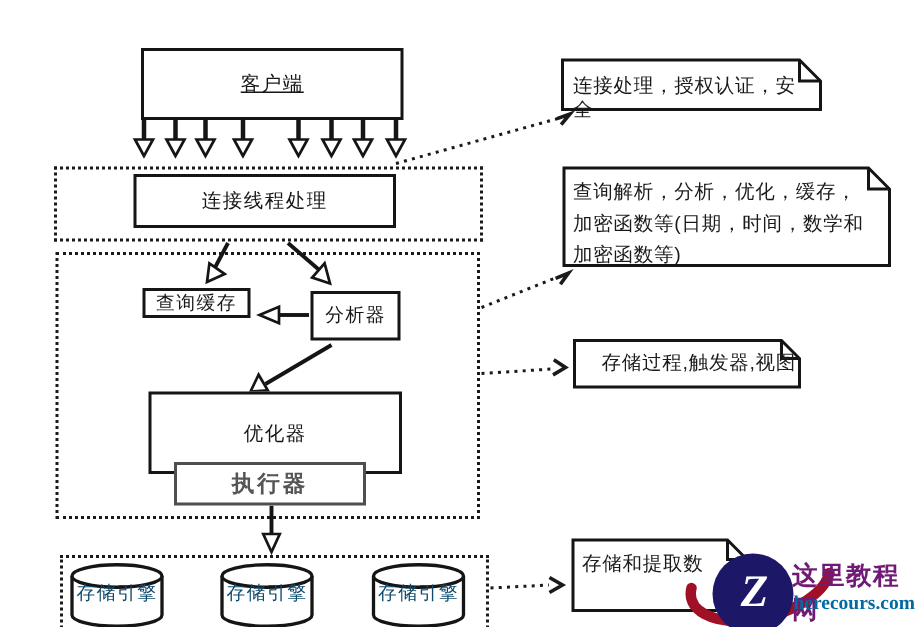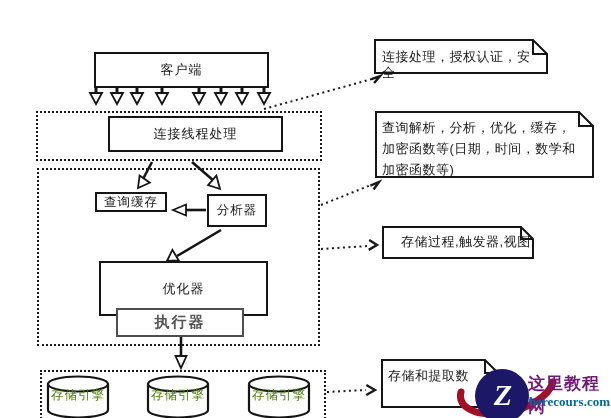--- a/index.html
+++ b/index.html
@@ -7,32 +7,32 @@
     position:relative;width:611px;height:418px;background:#ffffff;
     overflow:hidden;font-family:"Liberation Sans","DejaVu Sans",sans-serif;color:#161616;
   }
   #connector-layer{position:absolute;left:0;top:0;width:611px;height:418px;}
   .box{
     position:absolute;background:#ffffff;border:2px solid #151515;
     display:flex;align-items:center;justify-content:center;
     font-size:13px;letter-spacing:1px;box-sizing:border-box;
   }
   .dashedbox{position:absolute;border:2px dotted #1a1a1a;box-sizing:border-box;background:transparent;}
-  .box-client{left:94px;top:52px;width:175px;height:36px;}
-  .box-conn{left:108px;top:116px;width:175px;height:36px;}
+  .box-client{left:94px;top:32px;width:175px;height:48px;text-decoration:underline;}
+  .box-conn{left:89px;top:116px;width:175px;height:36px;}
   .box-qcache{left:95px;top:192px;width:72px;height:20px;font-size:12.5px;}
   .box-parser{left:207px;top:194px;width:60px;height:33px;font-size:12.5px;}
   .box-optimizer{left:99px;top:261px;width:169px;height:55px;}
   .box-executor{left:116px;top:308px;width:128px;height:29px;border-color:#4f4f4f;color:#555555;font-size:15px;font-weight:bold;letter-spacing:2px;}
   .dash-conn{left:36px;top:111px;width:286px;height:50px;}
   .dash-core{left:37px;top:168px;width:283px;height:178px;}
   .dash-store{left:40px;top:370px;width:286px;height:60px;}
   .notetext{position:absolute;font-size:13px;line-height:16px;color:#1a1a1a;letter-spacing:0.5px;}
   .notetext.n2{line-height:21px;}
-  .cyl-label{position:absolute;width:64px;text-align:center;font-size:12.5px;letter-spacing:1px;color:#4d7c0f;}
+  .cyl-label{position:absolute;width:64px;text-align:center;font-size:12.5px;letter-spacing:1px;color:#0c4a6e;}
   .logo-z{
     position:absolute;left:489px;top:376px;width:28px;height:38px;
     color:#ffffff;font-family:"Liberation Serif","DejaVu Serif",serif;
     font-weight:bold;font-style:italic;font-size:30px;line-height:38px;text-align:center;
   }
   .site-name{position:absolute;left:528px;top:372px;width:82px;font-weight:bold;font-size:17px;letter-spacing:1px;}
   .site-domain{position:absolute;left:529px;top:394px;width:82px;font-weight:bold;font-size:13px;font-family:"Liberation Serif","DejaVu Serif",serif;}
 </style>
 </head>
 <body>

